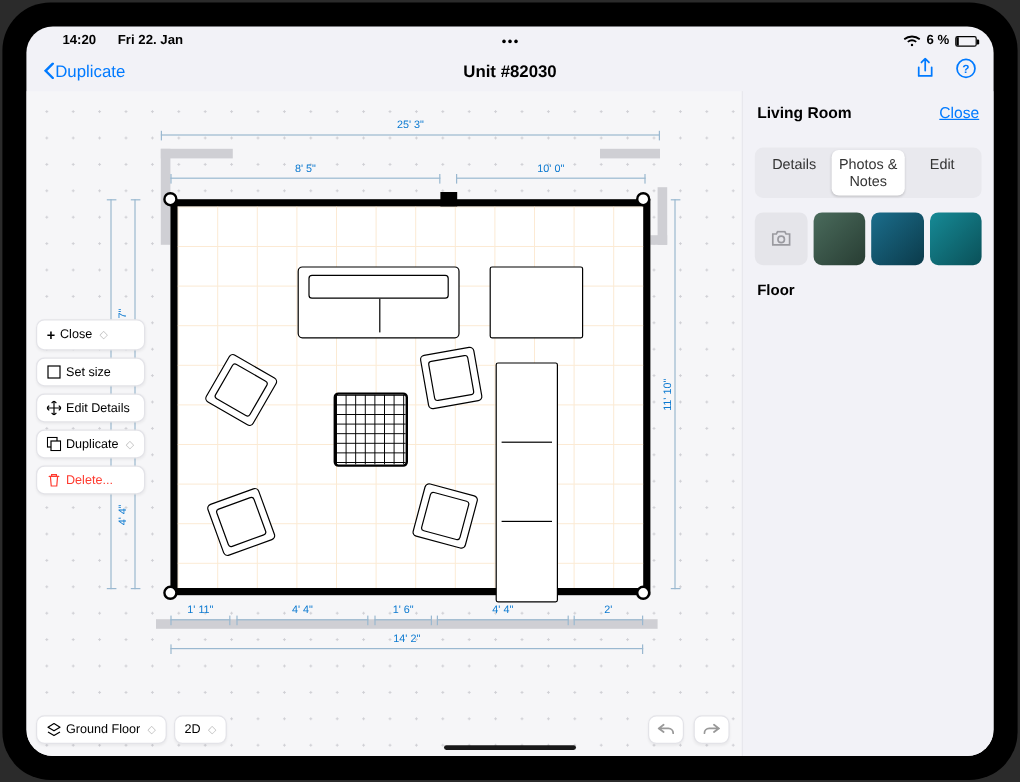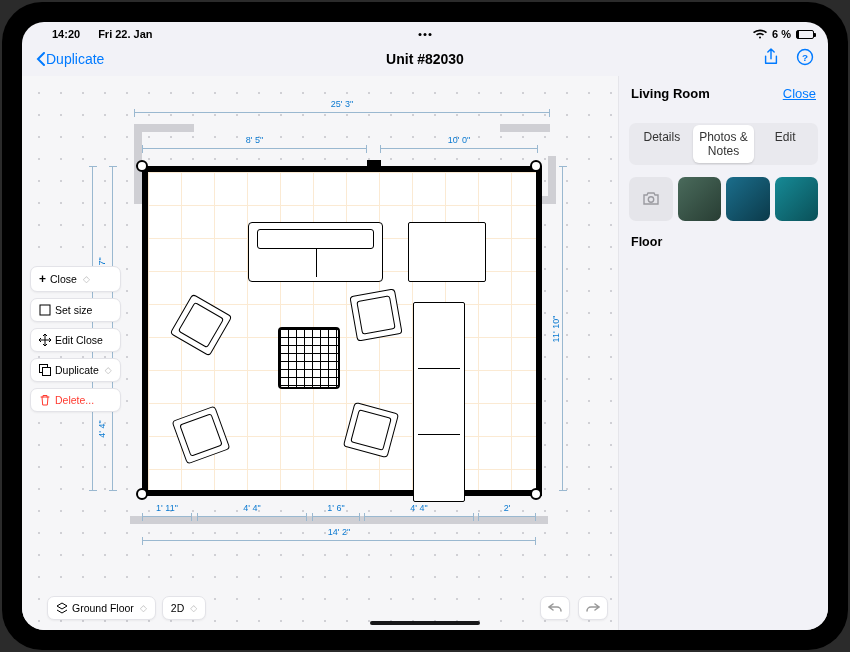--- a/index.html
+++ b/index.html
@@ -30,21 +30,21 @@
   
   .canvas-wrap { flex:1; position:relative; background: #f6f6f8; overflow:hidden; }
   .dotgrid { position:absolute; inset:0; background-image: radial-gradient(circle, #d0d0d5 1px, transparent 1px); background-size: 22px 22px; background-position: 6px 6px; }
 
   .toolbar-left { position:absolute; left:8px; top:190px; display:flex; flex-direction:column; gap:6px; z-index:5;}
   .tool-btn { background:#fff; border:1px solid #e3e3e8; border-radius:7px; padding:5px 8px; font-size:10.5px; display:flex; align-items:center; gap:4px; cursor:pointer; box-shadow:0 1px 2px rgba(0,0,0,.05); white-space:nowrap;}
   .tool-btn.danger { color:#ff3b30; }
   .tool-btn .pm { font-size:12px; font-weight:600;}
   .tool-btn .chev { color:#bbb; font-size:9px; margin-left:2px;}
 
-  .toolbar-bottom { position:absolute; left:25px; bottom:10px; display:flex; gap:6px; z-index:5;}
+  .toolbar-bottom { position:absolute; left:8px; bottom:10px; display:flex; gap:6px; z-index:5;}
   .undo-redo { position:absolute; right:10px; bottom:10px; display:flex; gap:8px; z-index:5;}
   .round-btn { width:30px; height:24px; background:#fff; border:1px solid #e3e3e8; border-radius:7px; display:flex; align-items:center; justify-content:center; cursor:pointer; box-shadow:0 1px 2px rgba(0,0,0,.05);}
 
   
   .plan { position:absolute; left:120px; top:60px; width:400px; height:350px; }
   .room { position:absolute; left:0; top:30px; width:400px; height:330px; background:#fff; border:6px solid #000; }
   .room::before { content:""; position:absolute; inset:0; background-image: linear-gradient(#f8d9b0 0.6px, transparent 0.6px), linear-gradient(90deg,#f8d9b0 0.6px, transparent 0.6px); background-size:33px 33px; opacity:.55; }
   .wall-top-gap { position:absolute; top:24px; left:225px; width:14px; height:12px; background:#000; z-index:3;}
   .handle { position:absolute; width:12px; height:12px; border:2px solid #000; border-radius:50%; background:#fff; z-index:4;}
   .h-tl{left:-6px;top:24px;} .h-tr{left:388px;top:24px;} .h-bl{left:-6px;top:352px;} .h-br{left:388px;top:352px;}
@@ -169,21 +169,21 @@
           <div class="tool-btn">
             <svg class="icon-svg" viewBox="0 0 12 12">
                 <rect x="1" y="1" width="10" height="10" stroke="#000" fill="none"></rect>
               </svg>
             <span>Set size</span>
           </div>
           <div class="tool-btn">
             <svg class="icon-svg" viewBox="0 0 12 12">
                 <path d="M6 0v12M0 6h12M6 0l-2 2M6 0l2 2M6 12l-2-2M6 12l2-2M0 6l2-2M0 6l2 2M12 6l-2-2M12 6l-2 2" stroke="#000"></path>
               </svg>
-            <span>Edit Close</span>
+            <span>Edit Details</span>
           </div>
           <div class="tool-btn">
             <svg class="icon-svg" viewBox="0 0 12 12">
                 <rect x="0.5" y="0.5" width="8" height="8" stroke="#000" fill="none"></rect>
                 <rect x="3.5" y="3.5" width="8" height="8" stroke="#000" fill="#fff"></rect>
               </svg>
             <span>Duplicate</span>
               <span class="chev">◇</span>
           </div>
           <div class="tool-btn danger">

